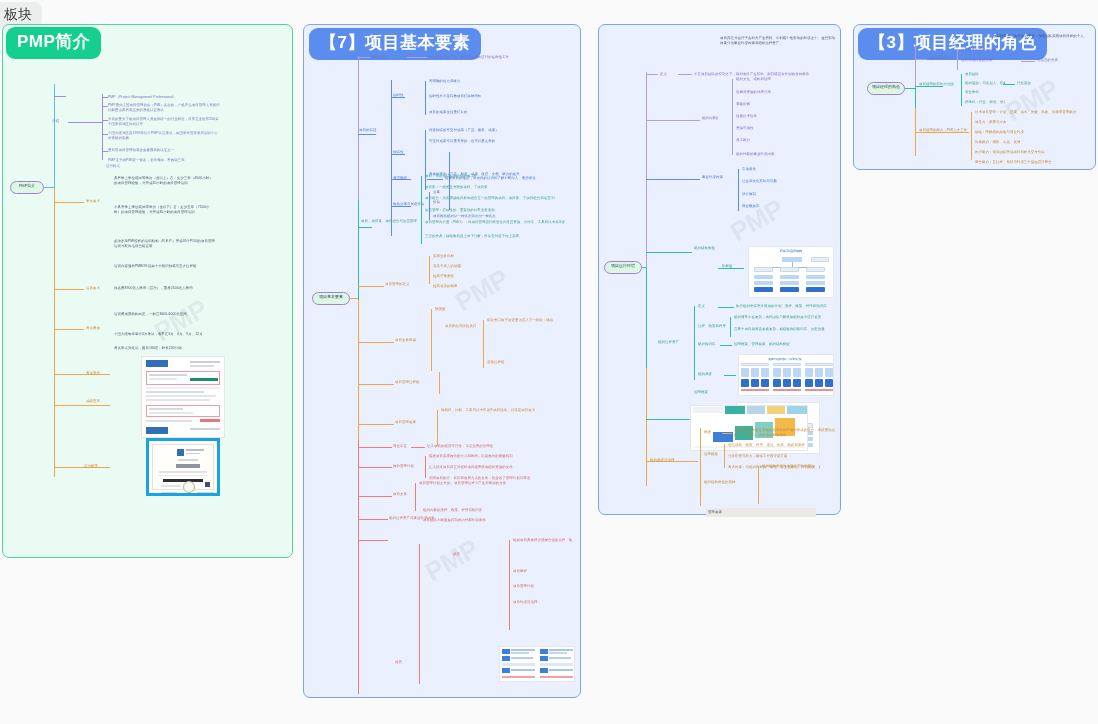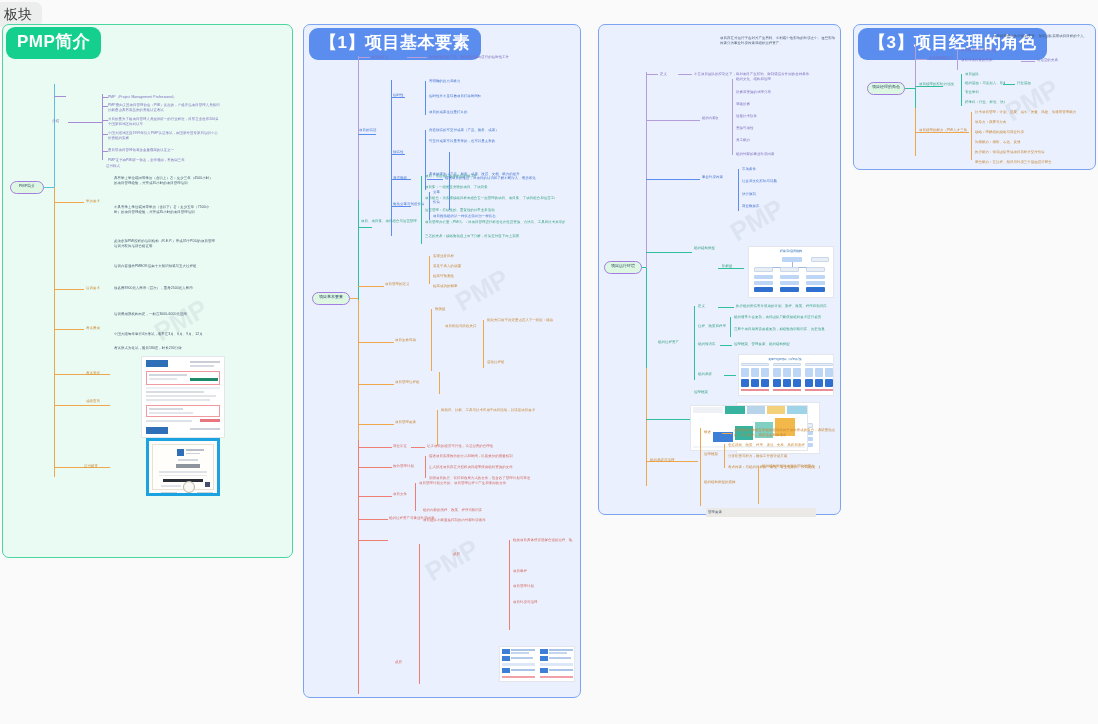--- a/index.html
+++ b/index.html
@@ -224,21 +224,21 @@
         <div style="position:absolute;left:44px;top:47px;width:16px;height:1.5px;background:#cfd4da;"></div>
         <div style="position:absolute;right:3px;bottom:2px;width:5px;height:5px;background:#44506a;"></div>
       </div>
     </div>
   </div>
 
   <div class="panel blue" style="left:303px; top:24px; width:278px; height:674px;">
     <div class="wm" style="left:150px; top:250px;">PMP</div>
     <div class="wm" style="left:120px; top:520px;">PMP</div>
   </div>
-  <div class="panel-title blue" style="left:309px; top:28px;">【1】项目基本要素</div>
+  <div class="panel-title blue" style="left:309px; top:28px;">【7】项目基本要素</div>
 
   <div class="mm" style="left:303px; top:24px; width:278px; height:674px;">
 
     <div class="root-node" style="left:9px; top:268px; width:38px; height:13px;">项目基本要素</div>
 
     <div class="v" style="left:55px; top:32px; height:144px; background:#b39ddb;"></div>
     <div class="v" style="left:55px; top:176px; height:100px; background:#2fbf9b;"></div>
     <div class="v" style="left:55px; top:276px; height:140px; background:#f0a64b;"></div>
     <div class="v" style="left:55px; top:416px; height:254px; background:#ef7e72;"></div>
     <div class="h" style="left:47px; top:274px; width:8px; background:#f0a64b;"></div>

